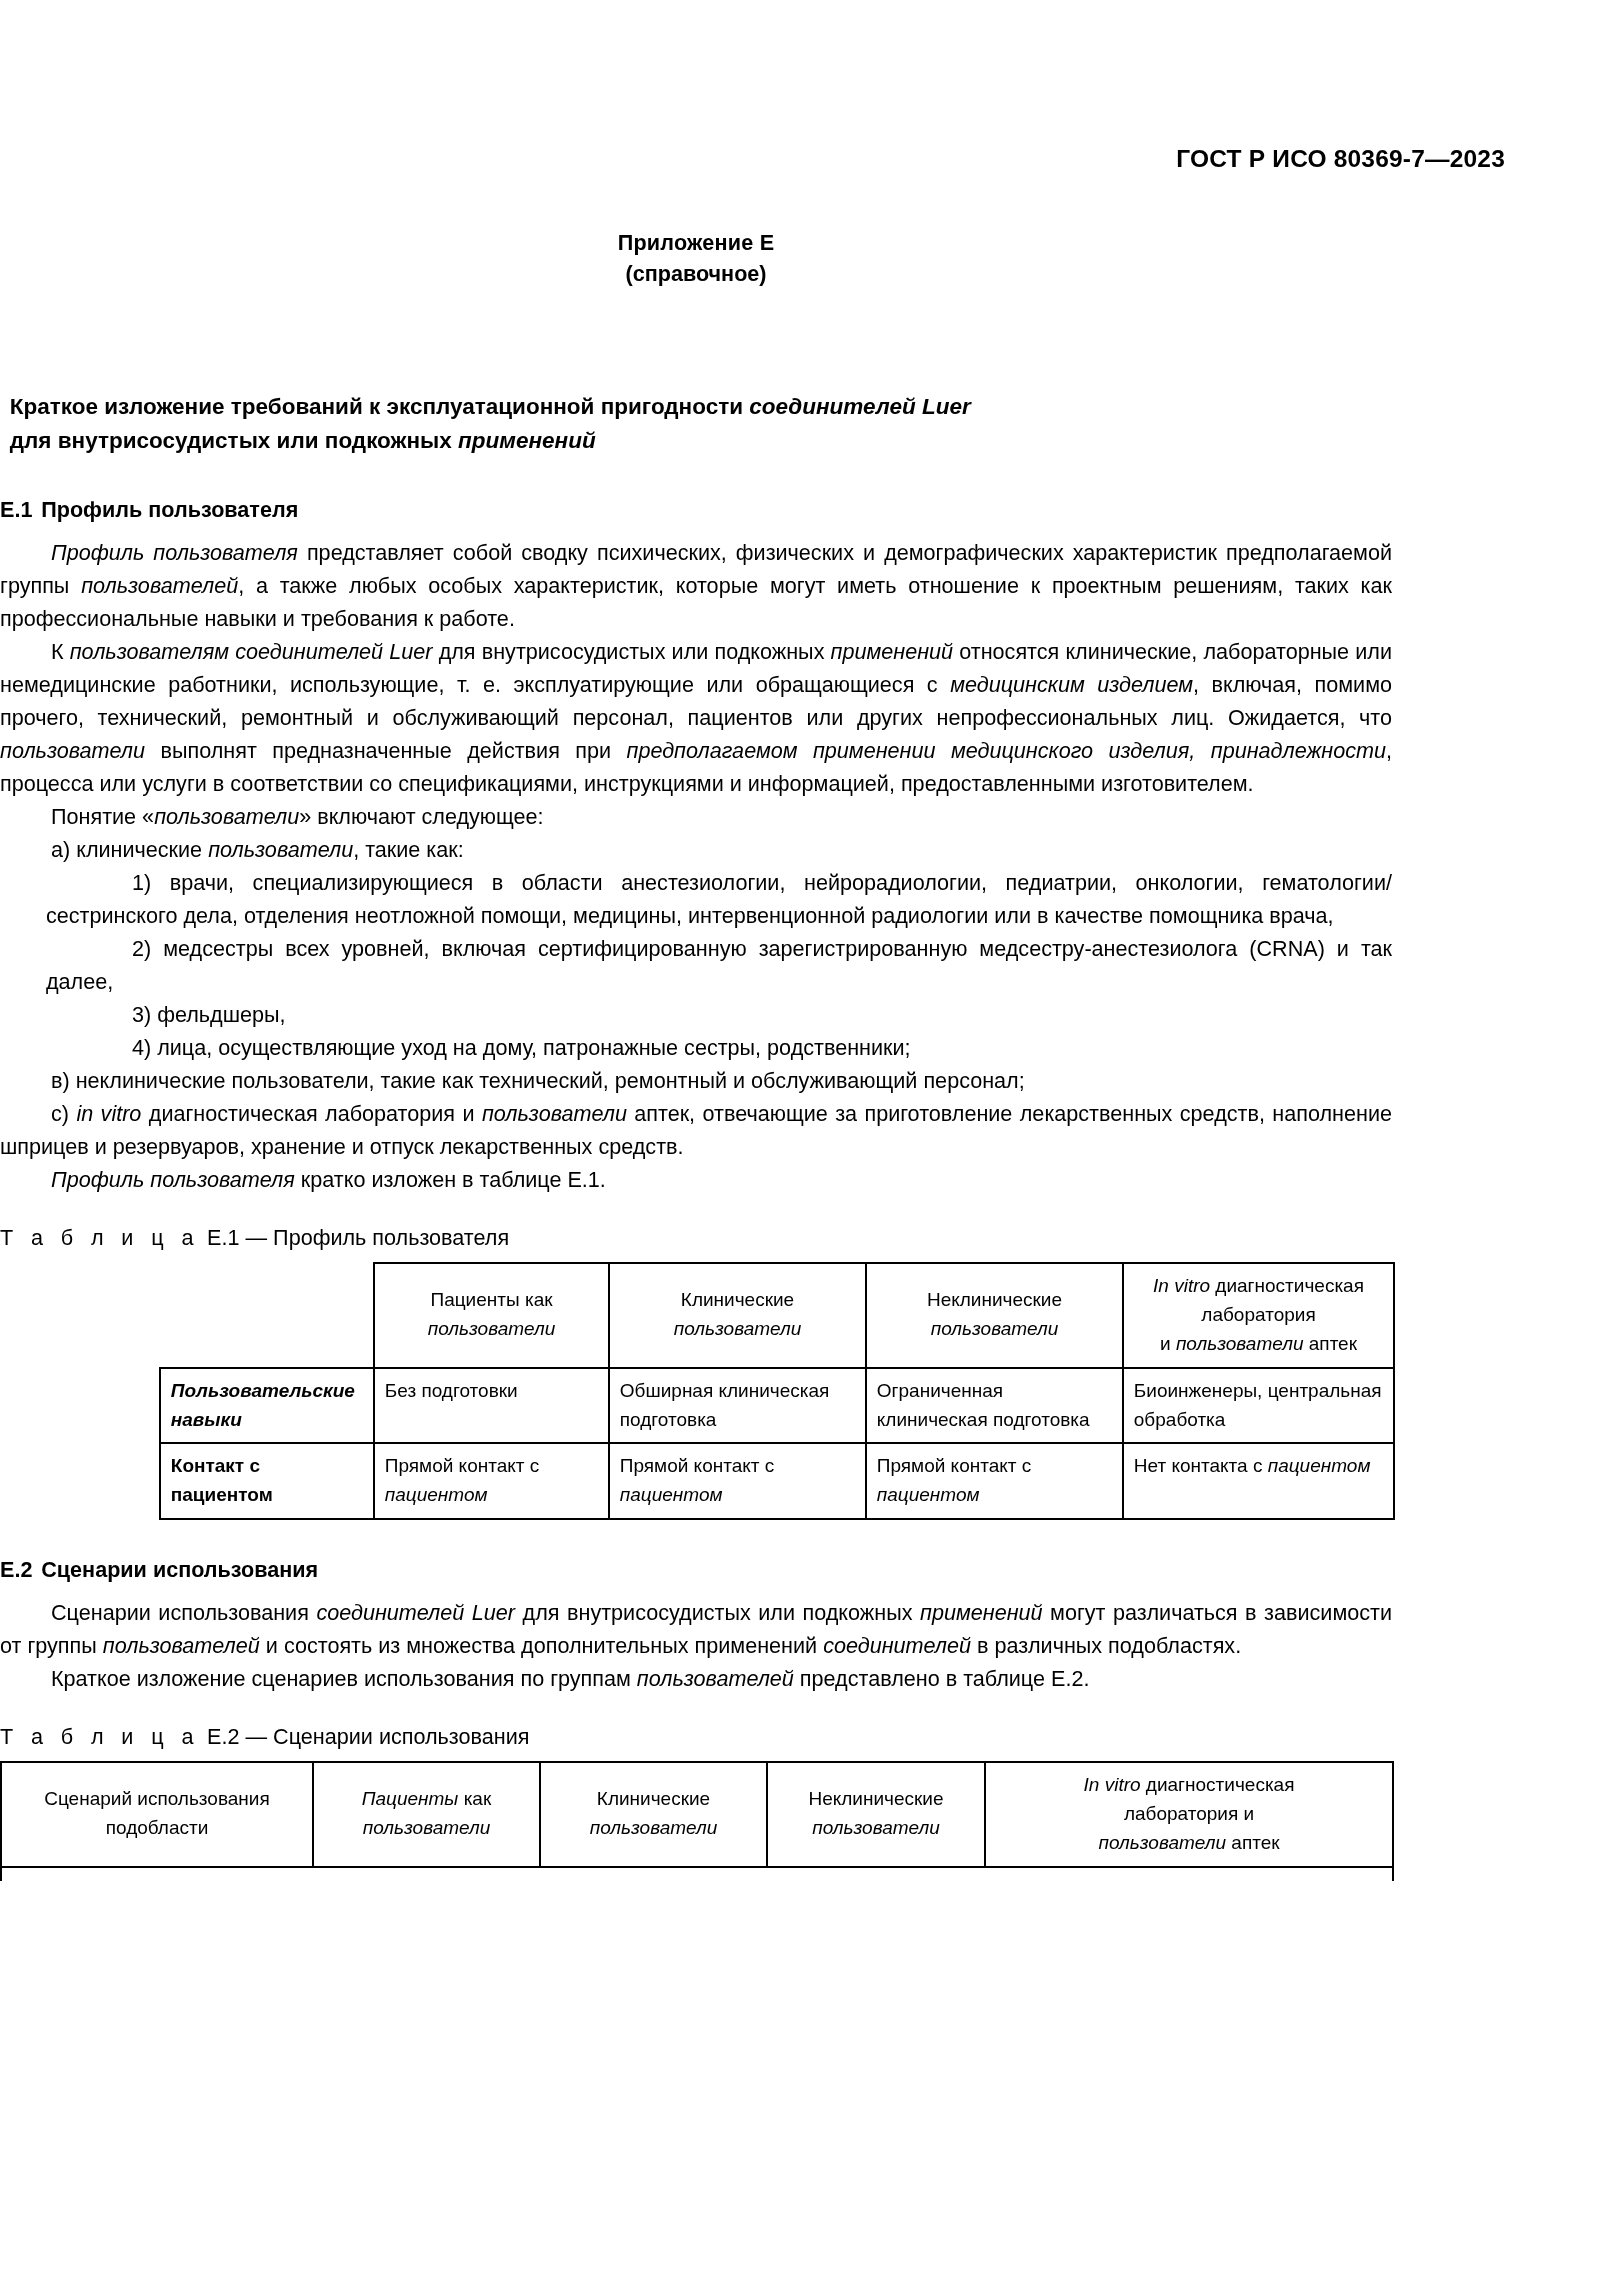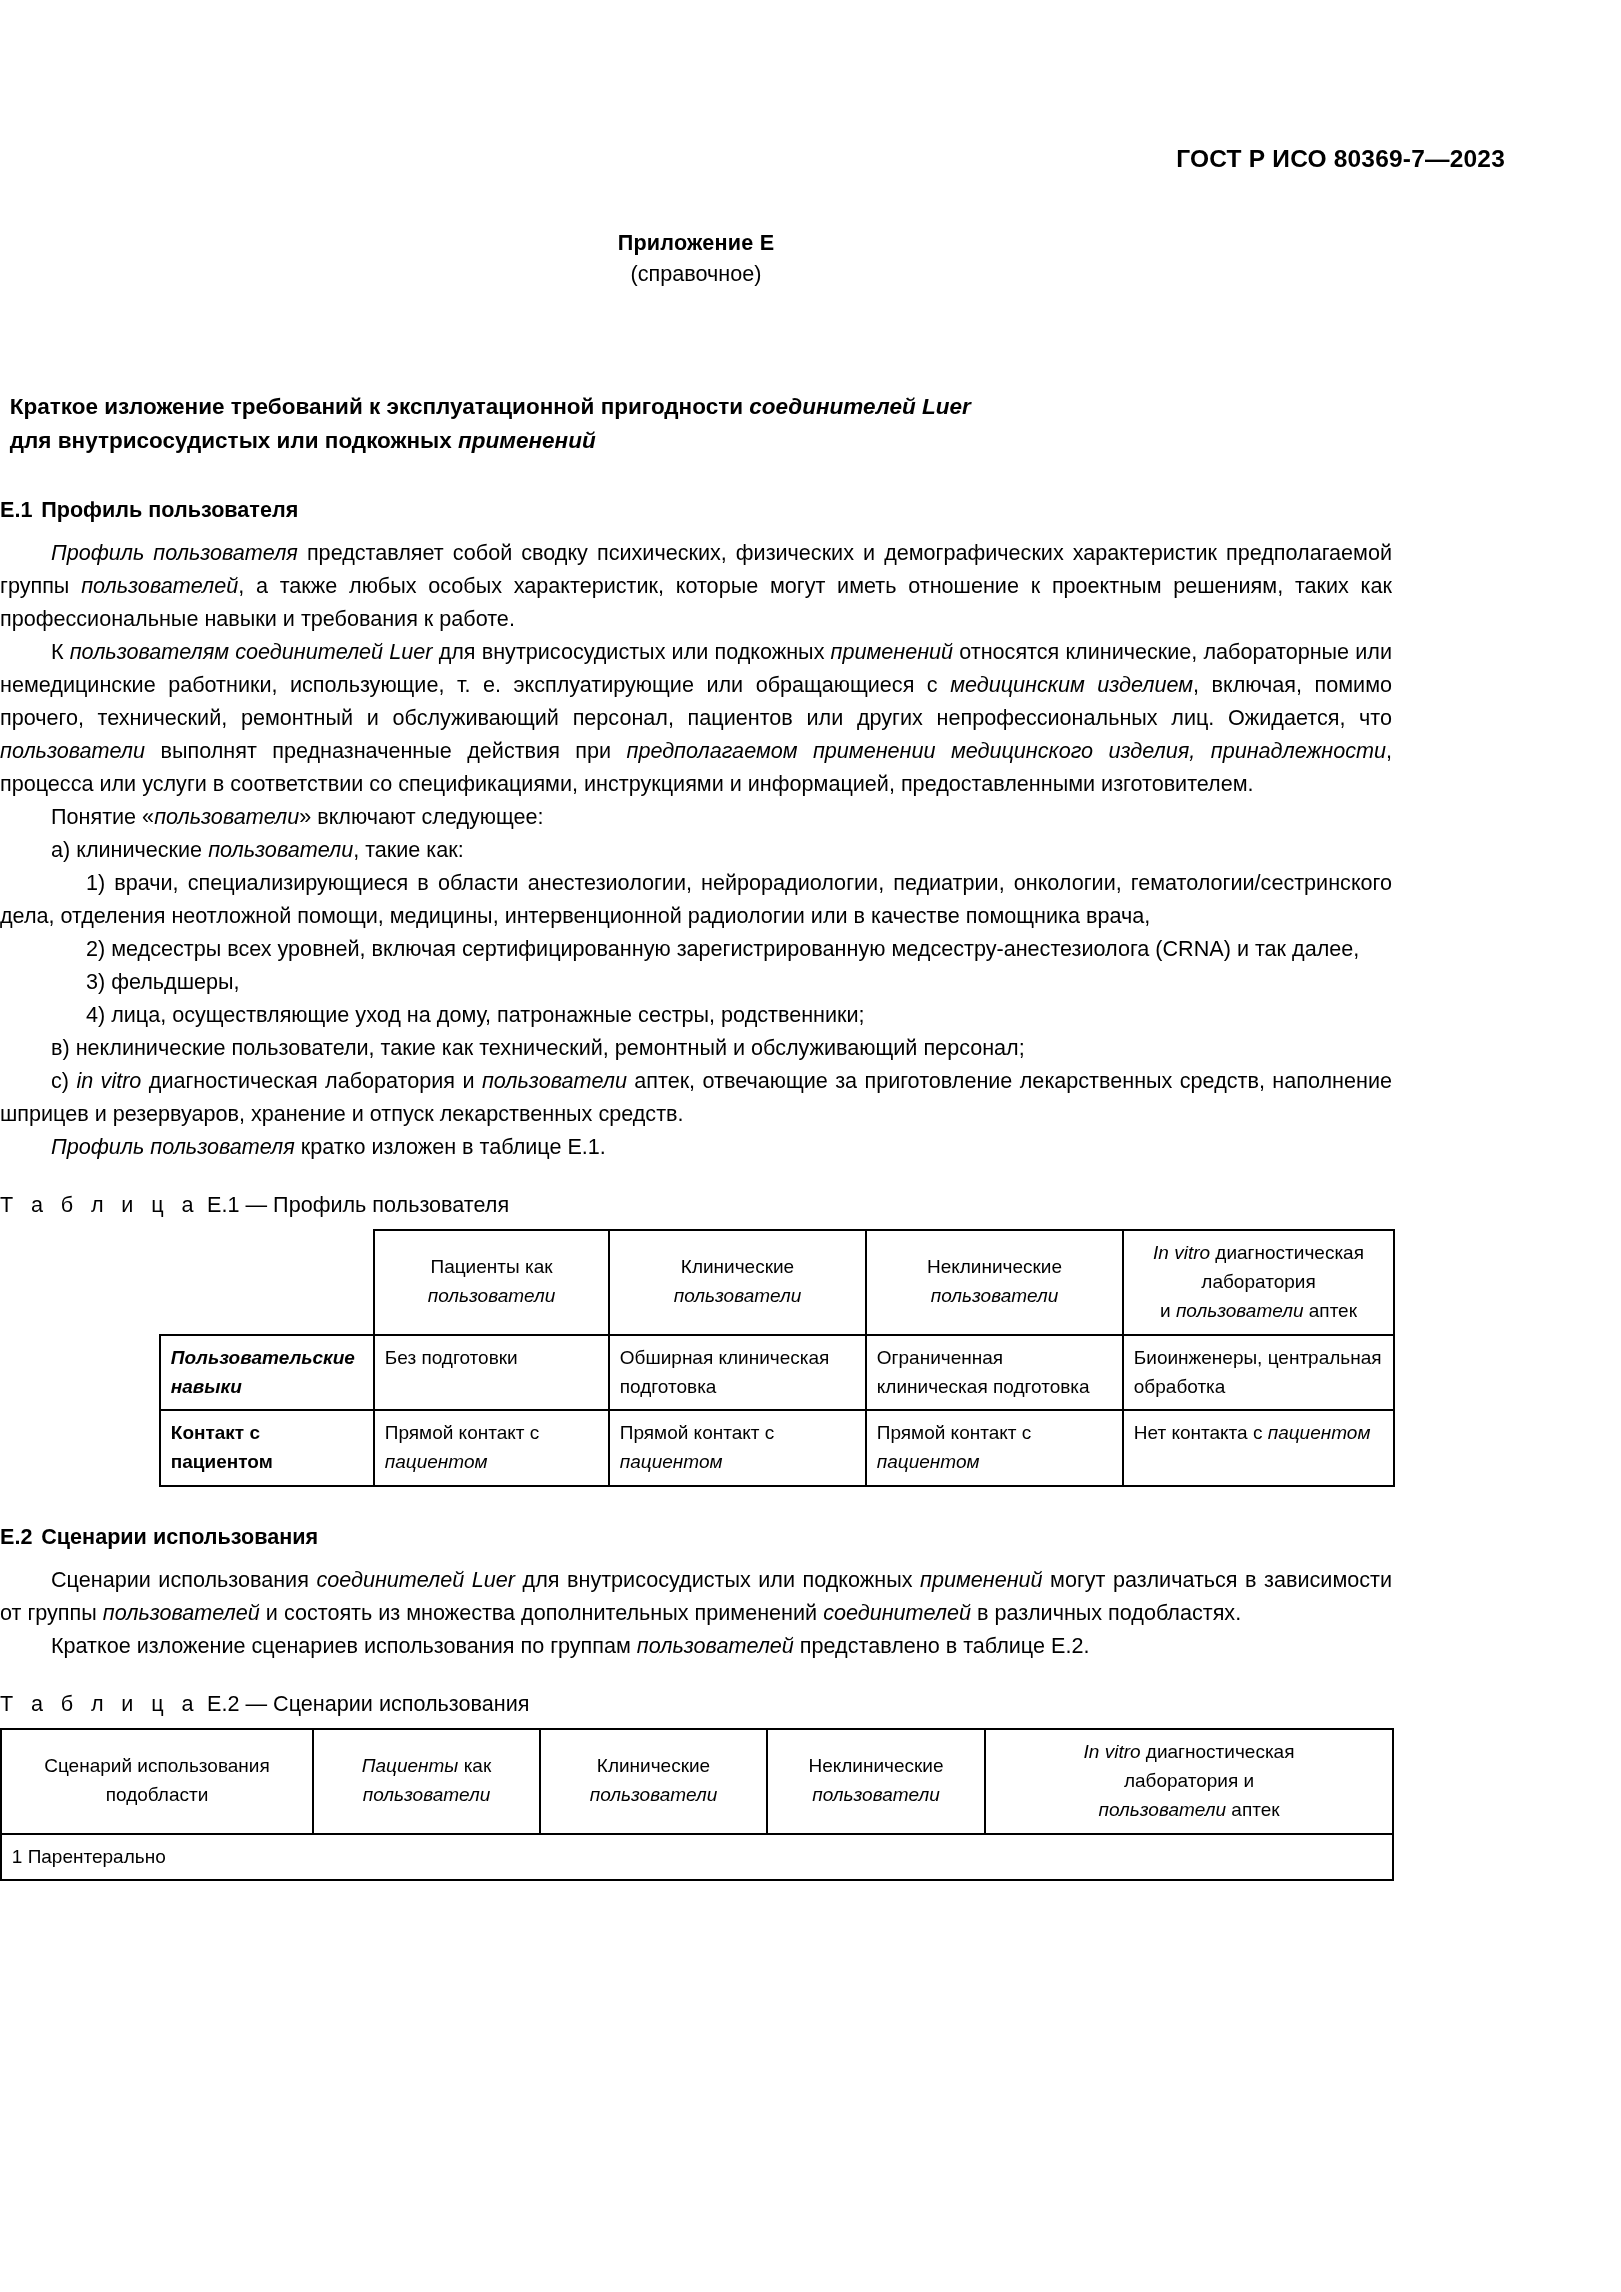--- a/index.html
+++ b/index.html
@@ -40,21 +40,21 @@
     text-align: center;
   }
   .annex-title {
     font-size: 21.6px;
     font-weight: bold;
     line-height: 31px;
     letter-spacing: 0.2px;
   }
   .annex-sub {
     font-size: 21.6px;
-    font-weight: normal;
+    font-weight: bold;
     line-height: 31px;
   }
 
   
   .main-title {
     position: absolute;
     left: 9.8px;
     top: 390px;
     width: 1372px;
     font-size: 22.5px;
@@ -81,21 +81,21 @@
   p.para {
     font-size: 21.6px;
     line-height: 33px;
     margin: 0;
     padding: 0;
     text-align: justify;
     text-indent: 51px;
     text-justify: inter-word;
     hyphens: manual;
   }
-  p.para.li2 { text-indent: 86px; }
+  p.para.li2 { text-indent: 86px; padding-left: 46px; }
   .it { font-style: italic; }
   .sp { display: inline-block; width: 7.8px; }
   .spacer-m { height: 27.4px; }
   .spacer-l { height: 35px; }
 
   
   .tbl-caption {
     font-size: 21.6px;
     line-height: 29px;
     margin: 0 0 9.8px 0;

